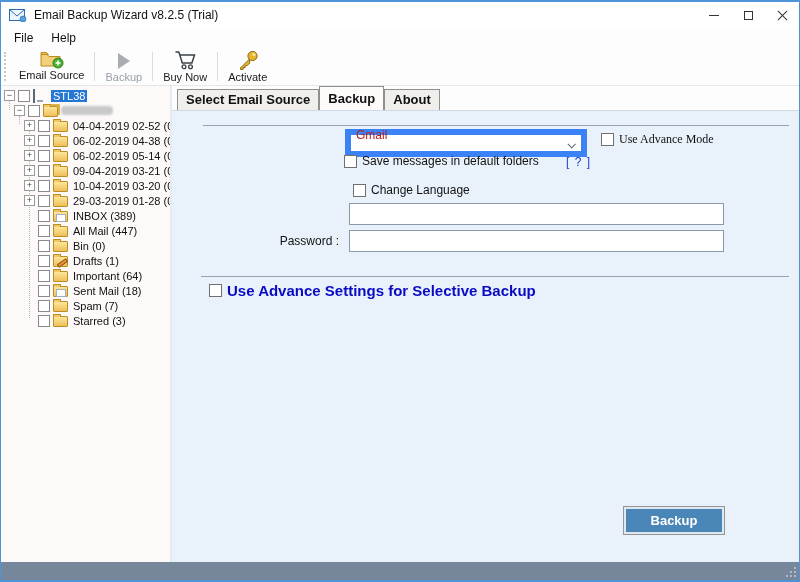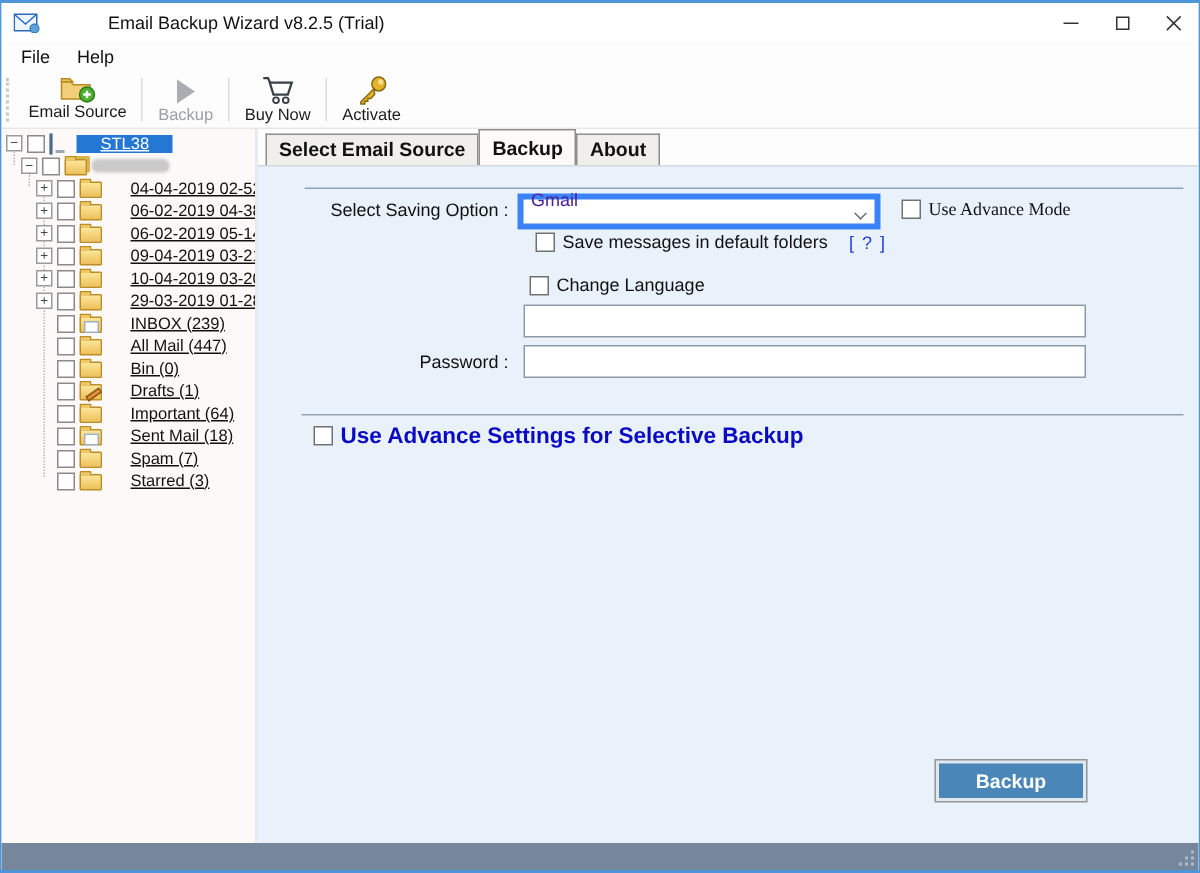--- a/index.html
+++ b/index.html
@@ -3,21 +3,21 @@
 <meta charset="utf-8">
 <style>
   * { box-sizing: border-box; margin: 0; padding: 0; }
   html,body { width:800px; height:582px; font-family:"Liberation Sans", sans-serif; }
   .window{
     width:800px;height:582px;background:#fff;
     border:1px solid #4e94d8;border-top-width:2px;border-bottom-width:2px;
     display:flex;flex-direction:column;overflow:hidden;
   }
   
-  .titlebar{height:26px;background:#ffffff;display:flex;align-items:center;padding:0 0 0 8px;flex:0 0 auto;gap:38px;}
+  .titlebar{height:26px;background:#ffffff;display:flex;align-items:center;padding:0 0 0 8px;flex:0 0 auto;}
   .app-ico{width:18px;height:14px;position:relative;margin-right:7px;flex:0 0 auto;}
   .title-text{font-size:12px;color:#111;flex:1 1 auto;}
   .win-btns{display:flex;height:100%;}
   .win-btn{width:34px;height:100%;display:flex;align-items:center;justify-content:center;cursor:default;position:relative;}
   .glyph-min{width:10px;height:0;border-bottom:1px solid #333;display:block;}
   .glyph-max{width:9px;height:9px;border:1px solid #333;display:block;}
   .glyph-close{width:11px;height:11px;position:relative;display:block;}
   .glyph-close::before,.glyph-close::after{content:"";position:absolute;left:5px;top:-1px;width:1px;height:13px;background:#333;}
   .glyph-close::before{transform:rotate(45deg);}
   .glyph-close::after{transform:rotate(-45deg);}
@@ -38,21 +38,21 @@
   .ico-play{width:0;height:0;border-left:12px solid #a9adb2;border-top:8px solid transparent;border-bottom:8px solid transparent;margin-top:2px;}
   
   .main{flex:1 1 auto;display:flex;min-height:0;}
   .tree-panel{width:171px;flex:0 0 auto;background:#fdf9f8;border-right:2px solid #e4ecef;position:relative;overflow:hidden;padding-top:2px;}
   .tree-guide{position:absolute;border-left:1px dotted #b6b6b6;}
   .trow{height:15px;display:flex;align-items:center;font-size:11px;color:#111;white-space:nowrap;position:relative;}
   .trow .xbox{width:11px;height:11px;border:1px solid #9a9a9a;background:#fff;font-size:9px;line-height:9px;text-align:center;color:#444;flex:0 0 auto;margin-right:3px;}
   .xbox.minus::before{content:"−";}
   .xbox.plus::before{content:"+";}
   .trow .cb{width:12px;height:12px;border:1px solid #8a8a8a;background:#fff;flex:0 0 auto;margin-right:3px;}
-  .tlabel{padding:0 16px;text-decoration:underline;}
+  .tlabel{padding:0 2px;}
   .tlabel.selected{background:#2577d4;color:#fff;}
   .lvl1{padding-left:3px;}
   .lvl2{padding-left:13px;}
   .lvl3{padding-left:23px;}
   .lvl3-leaf{padding-left:37px;}
   
   .fico{width:15px;height:11px;position:relative;background:linear-gradient(#fce69a,#eec05a);border:1px solid #bc8e22;border-radius:1px;margin-right:3px;flex:0 0 auto;margin-top:1px;}
   .fico::before{content:"";position:absolute;top:-3px;left:-1px;width:6px;height:2px;background:#eec766;border:1px solid #bc8e22;border-bottom:none;border-radius:1px 1px 0 0;}
   .fico.doc::after{content:"";position:absolute;left:2px;top:2px;width:8px;height:6px;background:#fff;border:1px solid #9fb0c0;}
   .fico.pencil::after{content:"";position:absolute;left:3px;top:4px;width:9px;height:2px;background:#e8903a;border:1px solid #8a5a1a;transform:rotate(-35deg);}
@@ -64,21 +64,21 @@
   
   .content{flex:1 1 auto;display:flex;flex-direction:column;background:#fdfdfd;min-width:0;position:relative;}
   .tabstrip{height:24px;display:flex;align-items:flex-end;padding-left:5px;flex:0 0 auto;}
   .tab{font-size:13px;font-weight:bold;color:#111;border:1px solid #8f8f8f;border-bottom:none;background:#f1efec;padding:2px 8px 3px;height:21px;white-space:nowrap;}
   .tab.active{background:#fdfaf9;height:24px;padding-top:4px;position:relative;z-index:2;}
   .form{flex:1 1 auto;background:#e9f2fb;position:relative;border-top:1px solid #cfd9e2;}
   .sep{position:absolute;border-top:1px solid #93a2b1;height:0;}
   .sep1{left:31px;right:10px;top:14px;}
   .sep2{left:29px;right:10px;top:165px;}
   .flabel{position:absolute;font-size:12px;color:#111;text-align:right;width:167px;left:0;}
-  .combo{position:absolute;left:173px;top:18px;width:242px;height:22px;background:#fff;border:4px solid #3b82f6;display:flex;align-items:center;padding:0 22px 16px 5px;font-size:12px;color:#4c1d95;}
+  .combo{position:absolute;left:173px;top:18px;width:242px;height:22px;background:#fff;border:6px solid #3b82f6;display:flex;align-items:center;padding:0 22px 16px 5px;font-size:12px;color:#b91c1c;}
   .combo .chev, .dd .chev{position:absolute;right:7px;top:7px;width:6px;height:6px;border-right:1px solid #5f6a75;border-bottom:1px solid #5f6a75;transform:rotate(45deg) translateY(-1px);}
   .cbrow{position:absolute;display:flex;align-items:center;font-size:12px;color:#111;white-space:nowrap;}
   .cbrow .cb2{width:13px;height:13px;border:1px solid #707070;background:#fff;margin-right:5px;flex:0 0 auto;}
   .helplink{position:absolute;font-size:12px;color:#1f41d9;letter-spacing:1px;}
   .dd{position:absolute;left:311px;top:69px;width:148px;height:21px;background:#cfcfcf;border:1px solid #b3b3b3;display:flex;align-items:center;padding:0 22px 0 6px;font-size:12px;font-weight:bold;color:#5a6b7d;}
   .dd .chev{border-color:#98a2ab;}
   .tinput{position:absolute;left:177px;width:375px;height:22px;background:#fff;border:1px solid #8a9aa8;font-size:12px;padding:0 4px;font-family:"Liberation Sans",sans-serif;color:#111;}
   .advset .lbl-blue{font-size:15px;font-weight:bold;color:#0a0ac4;}
   .btn-wrap{position:absolute;left:451px;top:395px;width:102px;height:29px;border:1px solid #969696;background:#dfe7ef;padding:2px;}
   .btn-backup{width:100%;height:100%;background:#4a86b8;color:#fff;font-weight:bold;font-size:13px;display:flex;align-items:center;justify-content:center;font-family:"Liberation Sans",sans-serif;}
@@ -220,21 +220,21 @@
       <div class="trow lvl3">
         <span class="xbox plus"></span>
         <span class="cb"></span>
         <span class="fico"></span>
         <span class="tlabel">29-03-2019 01-28 (0)</span>
       </div>
 
       <div class="trow lvl3-leaf">
         <span class="cb"></span>
         <span class="fico doc"></span>
-        <span class="tlabel">INBOX (239)</span>
+        <span class="tlabel">INBOX (389)</span>
       </div>
       <div class="trow lvl3-leaf">
         <span class="cb"></span>
         <span class="fico"></span>
         <span class="tlabel">All Mail (447)</span>
       </div>
       <div class="trow lvl3-leaf">
         <span class="cb"></span>
         <span class="fico"></span>
         <span class="tlabel">Bin (0)</span>
@@ -269,32 +269,31 @@
     <div class="content">
       <div class="tabstrip">
         <span class="tab">Select Email Source</span>
         <span class="tab active">Backup</span>
         <span class="tab">About</span>
       </div>
 
       <div class="form">
         <span class="sep sep1"></span>
 
-        <span class="flabel" style="top:22px;">Select Saving Option :</span>
         <div class="combo">
           <span>Gmail</span>
           <span class="chev"></span>
         </div>
 
         <div class="cbrow" style="left:429px;top:21px;font-family:Liberation Serif, serif;">
           <span class="cb2"></span>
           <span>Use Advance Mode</span>
         </div>
 
-        <div class="cbrow" style="left:185px;top:43px;">
+        <div class="cbrow" style="left:172px;top:43px;">
           <span class="cb2"></span>
           <span>Save messages in default folders</span>
         </div>
         <span class="helplink" style="left:394px;top:44px;">[ ? ]</span>
 
         <div class="cbrow" style="left:181px;top:72px;">
           <span class="cb2"></span>
           <span>Change Language</span>
         </div>
 

